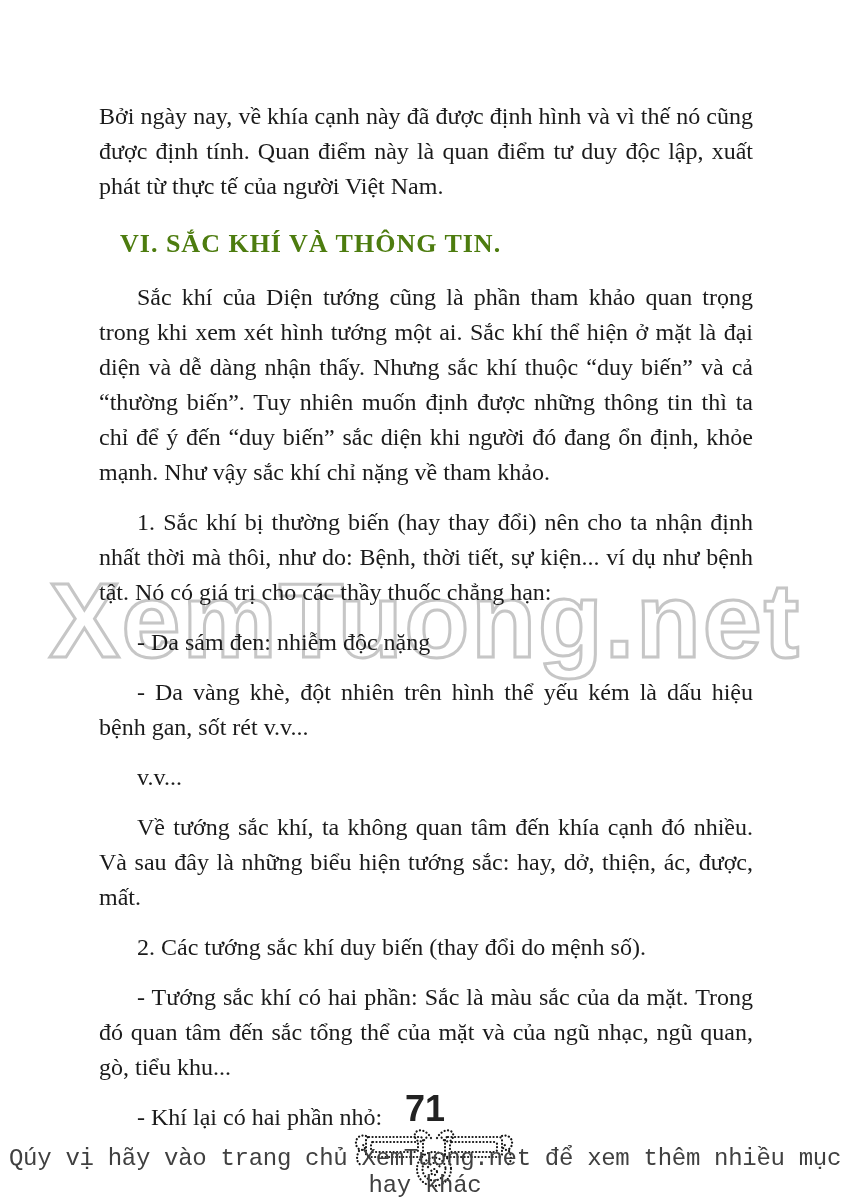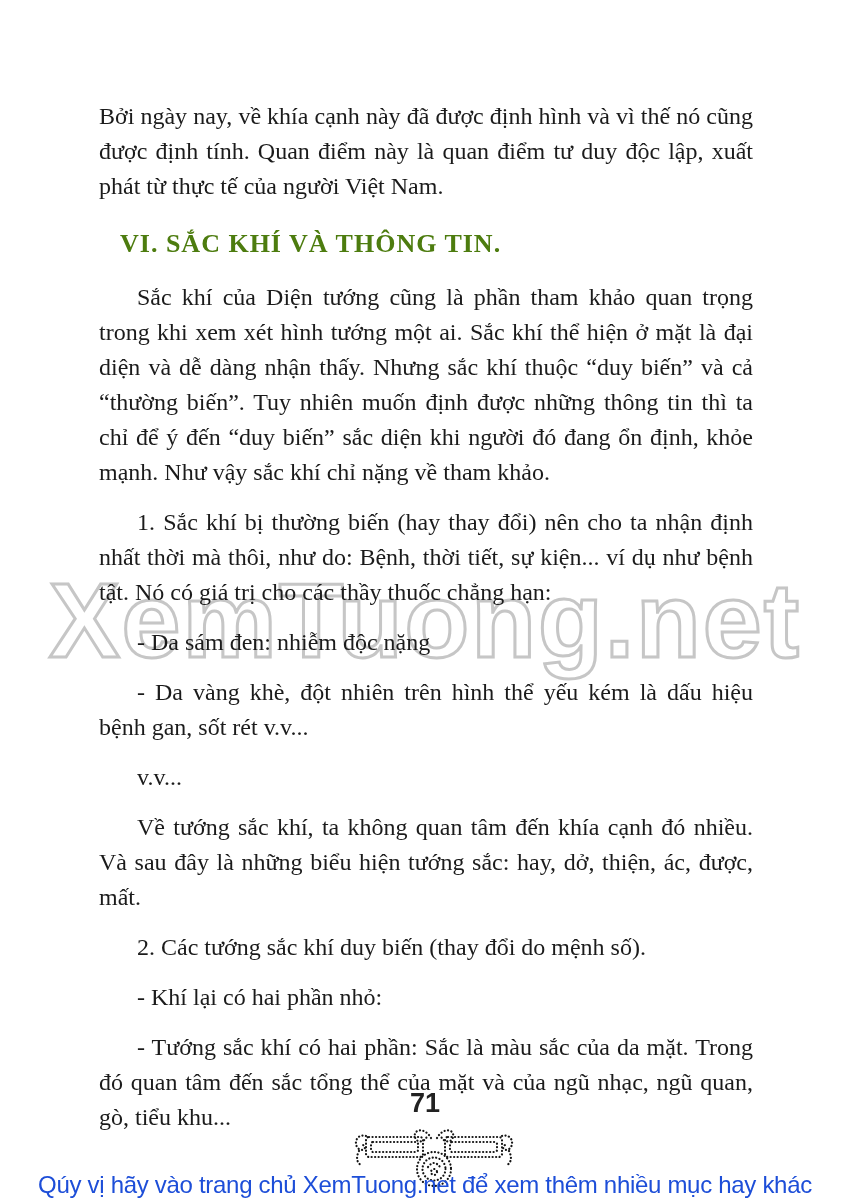--- a/index.html
+++ b/index.html
@@ -52,42 +52,42 @@
   }
   .page-number {
     position: absolute;
     top: 1088px;
     left: 0;
     width: 100%;
     text-align: center;
     z-index: 2;
     font-family: "Liberation Sans", sans-serif;
     font-weight: bold;
-    font-size: 27px;
+    font-size: 36px;
     color: #222222;
   }
   .ornament {
     position: absolute;
     top: 1122px;
     left: 351px;
     width: 166px;
     height: 79px;
     z-index: 2;
   }
   .footer {
     position: absolute;
     bottom: 2px;
     left: 0;
     width: 100%;
     text-align: center;
     z-index: 3;
-    font-family: Liberation Sans, sans-serif;
+    font-family: Liberation Mono, monospace;
     font-size: 24px;
     letter-spacing: -0.3px;
-    color: #1d4ed8;
+    color: #404040;
   }
 </style>
 </head>
 <body>
 
 <div class="page">
 
   <div class="watermark">XemTuong.net</div>
 
   <div class="page-body">
@@ -95,22 +95,22 @@
 
     <h2 class="heading">VI. SẮC KHÍ VÀ THÔNG TIN.</h2>
 
     <p class="para indent">Sắc khí của Diện tướng cũng là phần tham khảo quan trọng trong khi xem xét hình tướng một ai. Sắc khí thể hiện ở mặt là đại diện và dễ dàng nhận thấy. Nhưng sắc khí thuộc “duy biến” và cả “thường biến”. Tuy nhiên muốn định được những thông tin thì ta chỉ để ý đến “duy biến” sắc diện khi người đó đang ổn định, khỏe mạnh. Như vậy sắc khí chỉ nặng về tham khảo.</p>
     <p class="para indent">1. Sắc khí bị thường biến (hay thay đổi) nên cho ta nhận định nhất thời mà thôi, như do: Bệnh, thời tiết, sự kiện... ví dụ như bệnh tật. Nó có giá trị cho các thầy thuốc chẳng hạn:</p>
     <p class="para indent">- Da sám đen: nhiễm độc nặng</p>
     <p class="para indent">- Da vàng khè, đột nhiên trên hình thể yếu kém là dấu hiệu bệnh gan, sốt rét v.v...</p>
     <p class="para indent">v.v...</p>
     <p class="para indent">Về tướng sắc khí, ta không quan tâm đến khía cạnh đó nhiều. Và sau đây là những biểu hiện tướng sắc: hay, dở, thiện, ác, được, mất.</p>
     <p class="para indent">2. Các tướng sắc khí duy biến (thay đổi do mệnh số).</p>
+    <p class="para indent">- Tướng sắc khí có hai phần: Sắc là màu sắc của da mặt. Trong đó quan tâm đến sắc tổng thể của mặt và của ngũ nhạc, ngũ quan, gò, tiểu khu...</p>
     <p class="para indent">- Khí lại có hai phần nhỏ:</p>
-    <p class="para indent">- Tướng sắc khí có hai phần: Sắc là màu sắc của da mặt. Trong đó quan tâm đến sắc tổng thể của mặt và của ngũ nhạc, ngũ quan, gò, tiểu khu...</p>
   </div>
 
   <div class="page-number">71</div>
 
   <div class="ornament">
     <svg width="166" height="79" viewBox="0 0 166 79" xmlns="http://www.w3.org/2000/svg" fill="none" stroke="#151515" stroke-width="2.2" stroke-dasharray="0.1 3.4" stroke-linecap="round">
 
       <rect x="15" y="15" width="57" height="20" rx="3"></rect>
       <rect x="20" y="20" width="47" height="10" rx="2"></rect>
 

